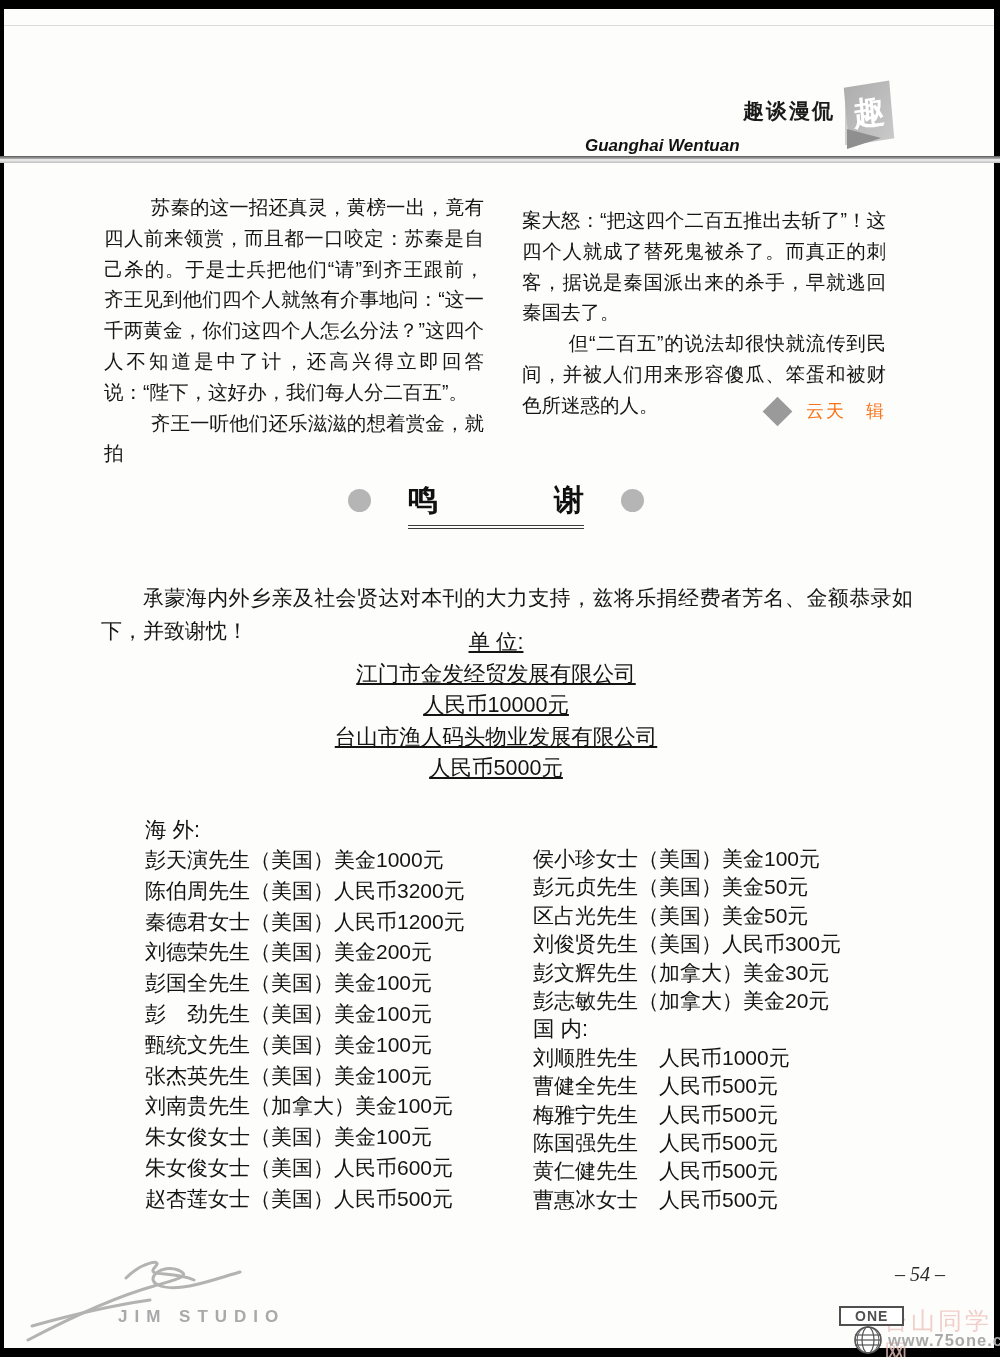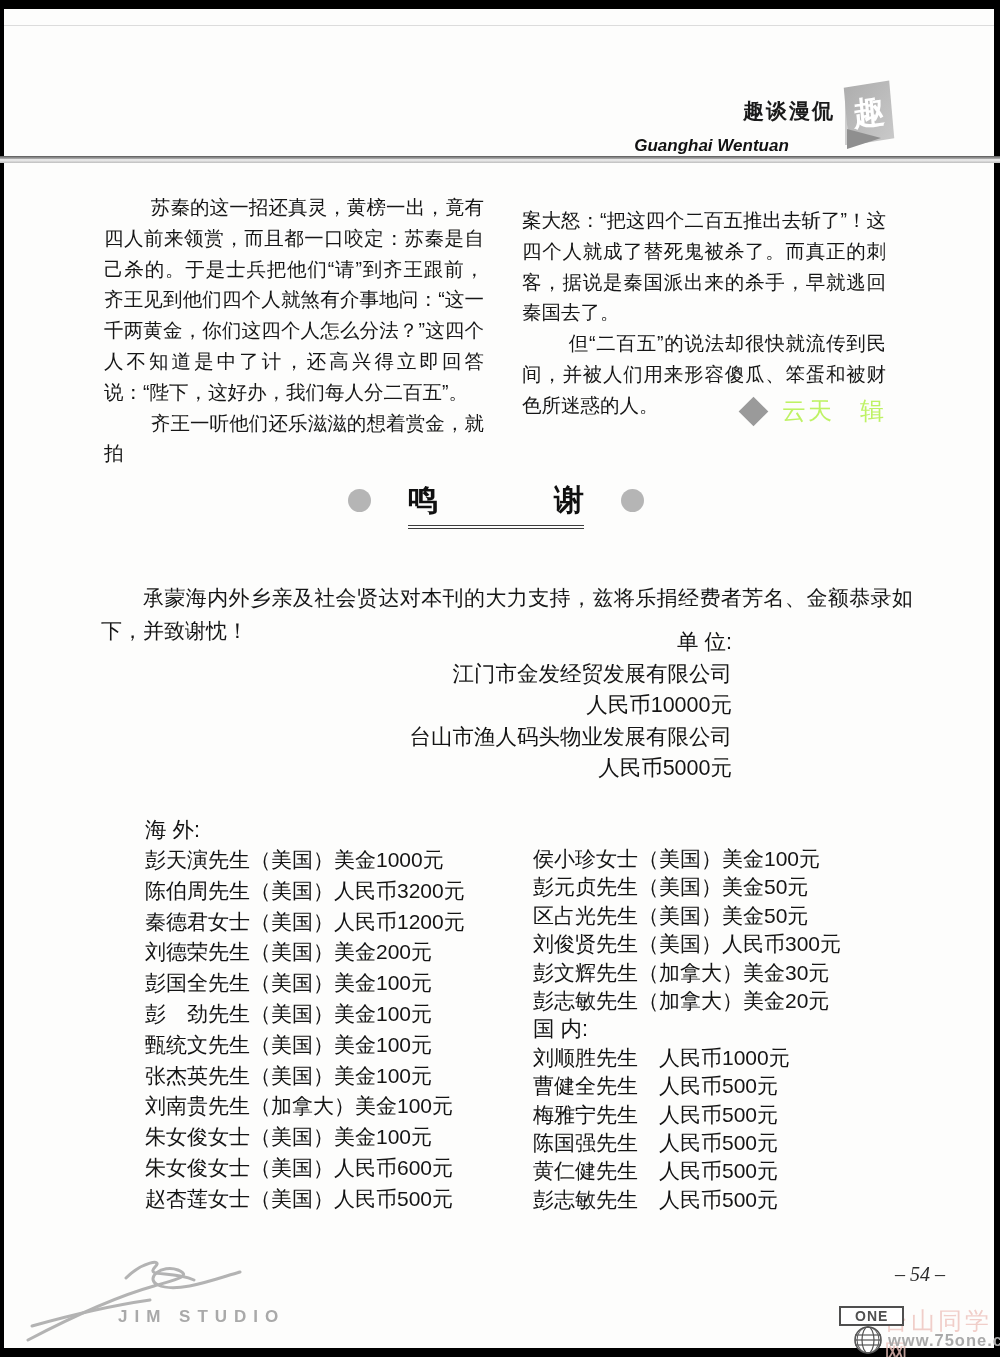--- a/index.html
+++ b/index.html
@@ -5,21 +5,21 @@
   html,body{margin:0;padding:0;background:#000;}
   .page{position:relative;width:1000px;height:1357px;background:#000;overflow:hidden;
         font-family:"Liberation Sans","DejaVu Sans",sans-serif;color:#1c1c1c;}
   .paper{position:absolute;left:4px;top:9px;width:990px;height:1339px;background:#fdfdfc;}
   .abs{position:absolute;}
   .faint-line{left:4px;top:25px;width:990px;height:1px;background:#dcdcdc;}
 
   
   .hdr-title{left:585px;top:97px;width:250px;text-align:right;font-size:21px;
              font-weight:600;letter-spacing:2px;color:#1a1a1a;}
-  .hdr-sub{left:585px;top:136px;width:253px;text-align:center;font-size:17px;
+  .hdr-sub{left:585px;top:136px;width:253px;text-align:left;font-size:17px;
            font-weight:bold;font-style:italic;color:#111;}
   .badge{left:846px;top:84px;width:46px;height:58px;
          background:linear-gradient(135deg,#aeaeae,#c9c9c9);
          transform:rotate(-9deg) skewX(-4deg);
          display:flex;align-items:center;justify-content:center;}
   .badge span{color:#fff;font-size:32px;font-weight:bold;}
   .badge-pole{left:845px;top:100px;width:2px;height:45px;background:#cfcfcf;}
   .badge-tri{left:847px;top:129px;width:0;height:0;
              border-left:34px solid #8f8f8f;border-top:9px solid transparent;
              border-bottom:11px solid transparent;}
@@ -29,36 +29,36 @@
 
   
   .story{font-size:19.5px;line-height:30.8px;text-align:justify;color:#161616;}
   .story p{margin:0;}
   .indent{text-indent:2.4em;}
   .col-left{left:104px;top:192px;width:380px;}
   .col-right{left:522px;top:205px;width:364px;}
   .attleast{display:flex;align-items:center;justify-content:flex-end;gap:18px;}
   .attrib{left:636px;top:393px;width:250px;height:36px;}
   .diamond{width:21px;height:21px;background:#9a9a9a;transform:rotate(45deg);flex:0 0 auto;}
-  .attrib-text{font-family:"Liberation Serif","DejaVu Serif",serif;font-size:24px;
-               letter-spacing:2px;color:#bef264;}
+  .attrib-text{font-family:"Liberation Serif","DejaVu Serif",serif;font-size:18px;
+               letter-spacing:2px;color:#f97316;}
 
   
   .dot{width:23px;height:23px;border-radius:50%;background:#b5b5b5;}
   .dot-l{left:348px;top:489px;}
   .dot-r{left:621px;top:489px;}
   .ack-title{left:408px;top:480px;width:176px;display:flex;justify-content:space-between;
              font-size:30px;font-weight:bold;color:#101010;
              padding-bottom:4px;border-bottom:4px double #3c3c3c;}
   .ack-intro{left:101px;top:545px;width:812px;font-size:21px;line-height:33px;
              text-align:justify;text-indent:2em;color:#161616;margin-top:36px;}
 
   
-  .units{left:232px;top:627px;width:500px;text-align:right;font-size:21.5px;
-         line-height:31.5px;color:#141414;}
+  .units{left:246px;top:627px;width:500px;text-align:center;font-size:21.5px;
+         line-height:31.5px;color:#141414;text-decoration:underline;}
   .units div{white-space:nowrap;}
 
   
   .sec-head{font-size:21.5px;color:#141414;}
   .ovs-head{left:145px;top:815px;}
   .donor-col{font-size:21px;color:#141414;}
   .donor-col div{white-space:nowrap;}
   .dc-left{left:145px;top:845px;width:370px;line-height:30.8px;}
   .dc-right{left:533px;top:845px;width:380px;line-height:28.4px;}
 
@@ -142,21 +142,21 @@
     <div>区占光先生（美国）美金50元</div>
     <div>刘俊贤先生（美国）人民币300元</div>
     <div>彭文辉先生（加拿大）美金30元</div>
     <div>彭志敏先生（加拿大）美金20元</div>
     <div class="sec-head">国 内:</div>
     <div>刘顺胜先生　人民币1000元</div>
     <div>曹健全先生　人民币500元</div>
     <div>梅雅宁先生　人民币500元</div>
     <div>陈国强先生　人民币500元</div>
     <div>黄仁健先生　人民币500元</div>
-    <div>彭志敏先生　人民币500元</div>
+    <div>曹惠冰女士　人民币500元</div>
   </div>
 
   <div class="abs page-num">– 54 –</div>
 
   <svg class="abs jim" width="260" height="100" viewBox="0 0 260 100">
     <g fill="none" stroke="#b3b3b3" stroke-width="3" stroke-linecap="round">
       <path d="M6 88 C 48 66 96 44 132 34 C 156 27 170 24 156 18 C 140 12 122 26 136 33 C 156 42 196 26 218 20"></path>
       <path d="M104 26 C 120 10 142 6 133 15 C 123 26 150 18 172 28"></path>
       <path d="M10 74 C 60 60 100 52 128 48"></path>
     </g>

